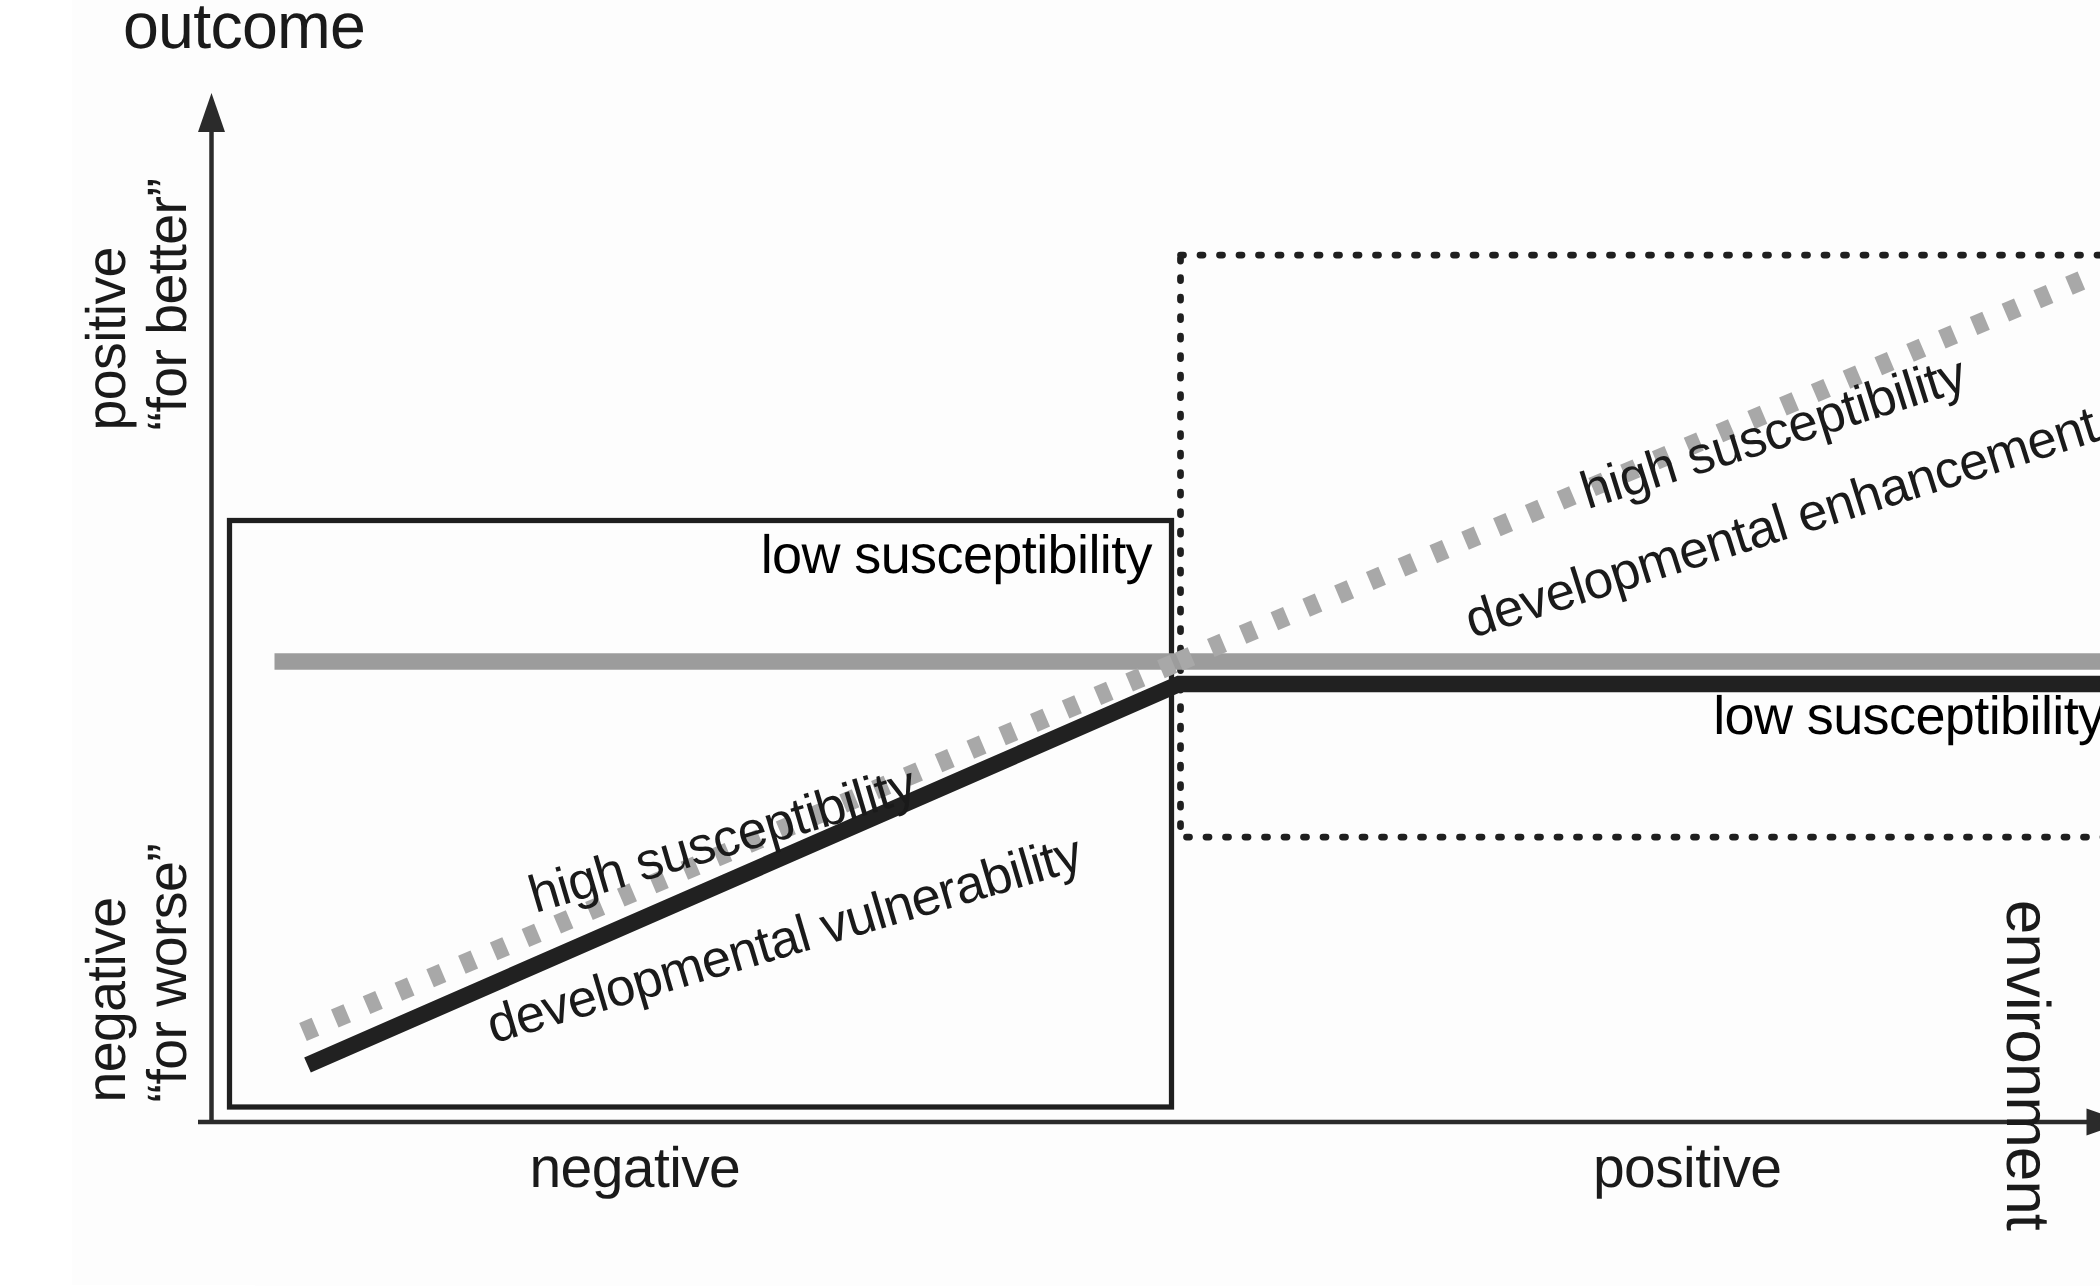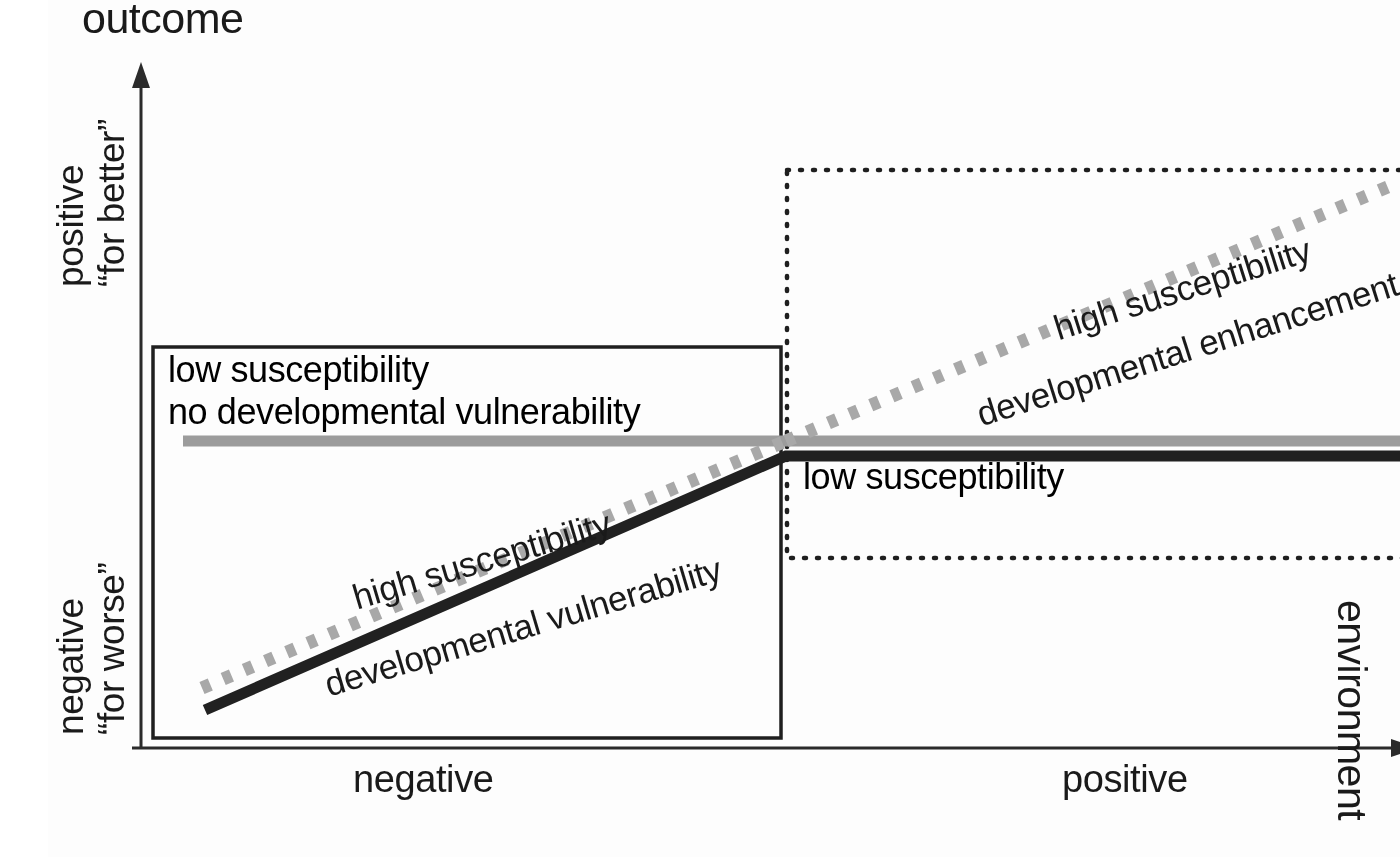--- a/index.html
+++ b/index.html
@@ -78,21 +78,21 @@
   #x-positive {
     left: 1014px;
     top: 758px;
     font-size: 38px;
     letter-spacing: -0.4px;
   }
 
   
   .quadrant-text {
     position: absolute;
-    text-align: left;
+    text-align: right;
     font-size: 36px;
     letter-spacing: -0.4px;
   }
   #low-susc-left {
     left: 120px;
     top: 349px;
     width: 600px;
   }
   #low-susc-right {
     left: 755px;
@@ -174,21 +174,20 @@
     <span class="line1">negative</span>
     <span class="line2">“for worse”</span>
   </div>
 
   <div class="lbl" id="x-negative">negative</div>
 
   <div class="lbl" id="x-positive">positive</div>
 
   <div class="quadrant-text" id="low-susc-left">
     <div>low susceptibility</div>
-    <div>no developmental vulnerability</div>
   </div>
 
   <div class="quadrant-text" id="low-susc-right">
     <div>low susceptibility</div>
   </div>
 
   <div class="lbl diag-text" id="diag-high-susc-low">high susceptibility</div>
 
   <div class="lbl diag-text" id="diag-dev-vuln">developmental vulnerability</div>
 

